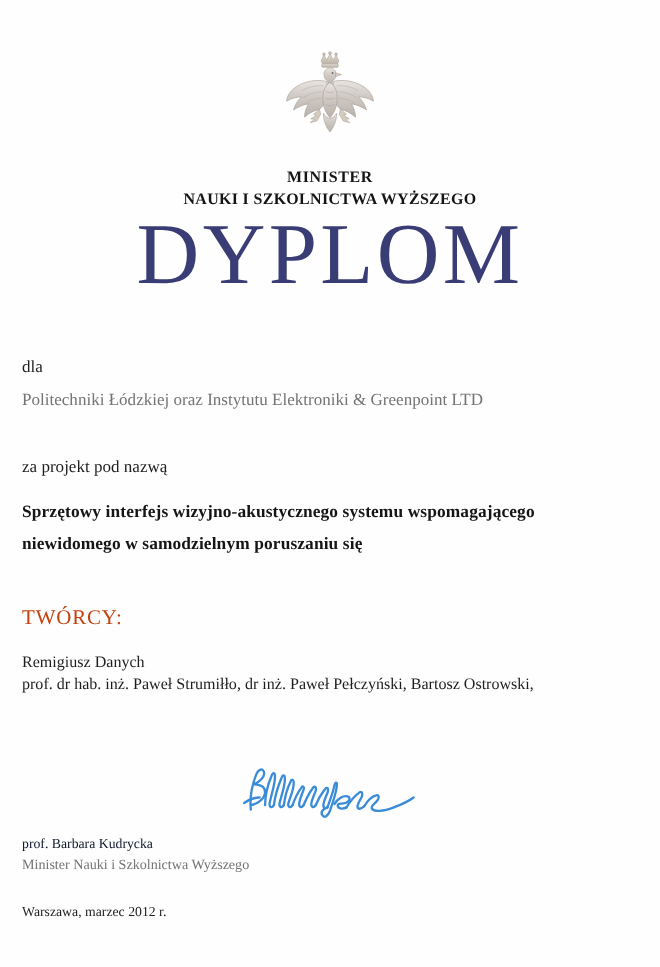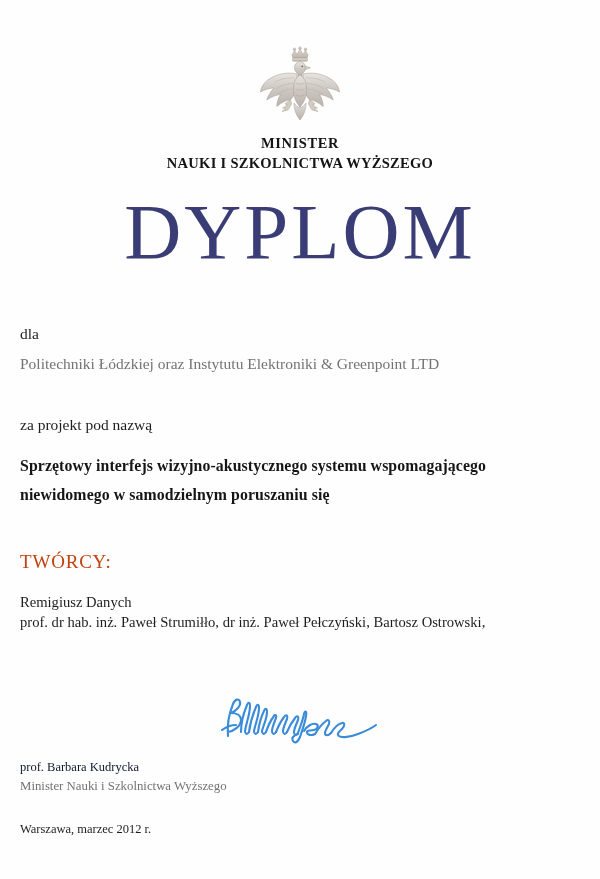--- a/index.html
+++ b/index.html
@@ -33,21 +33,21 @@
   }
   .emblem {
     width: 92px;
     height: 86px;
     display: block;
   }
 
   
   .ministry {
     position: absolute;
-    top: 134px;
+    top: 152px;
     left: 0;
     width: 600px;
     text-align: center;
     font-weight: bold;
     font-size: 14.5px;
     letter-spacing: 0.6px;
     line-height: 1.35;
     color: #141414;
   }
   .ministry .line2 {

